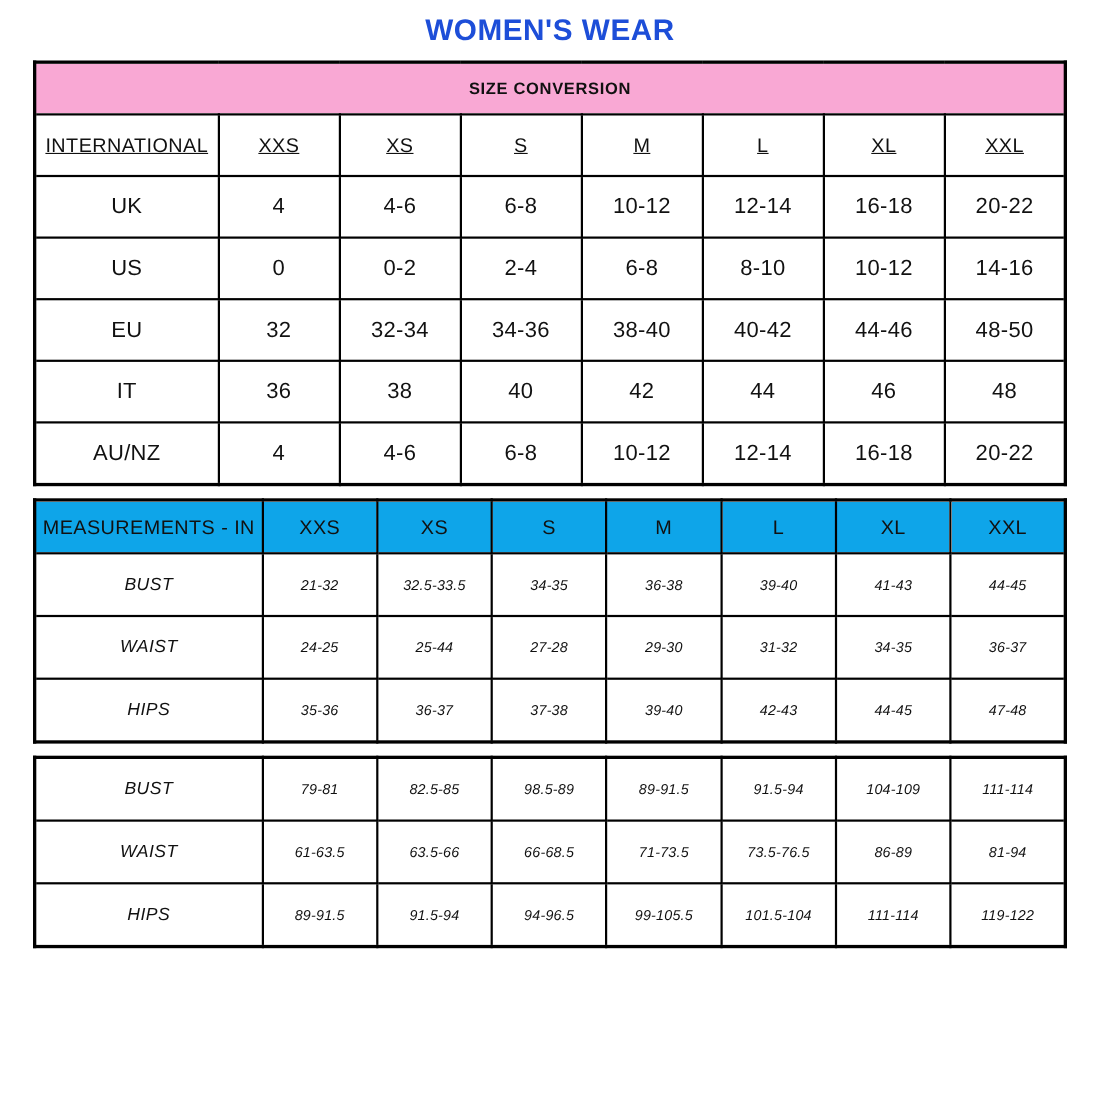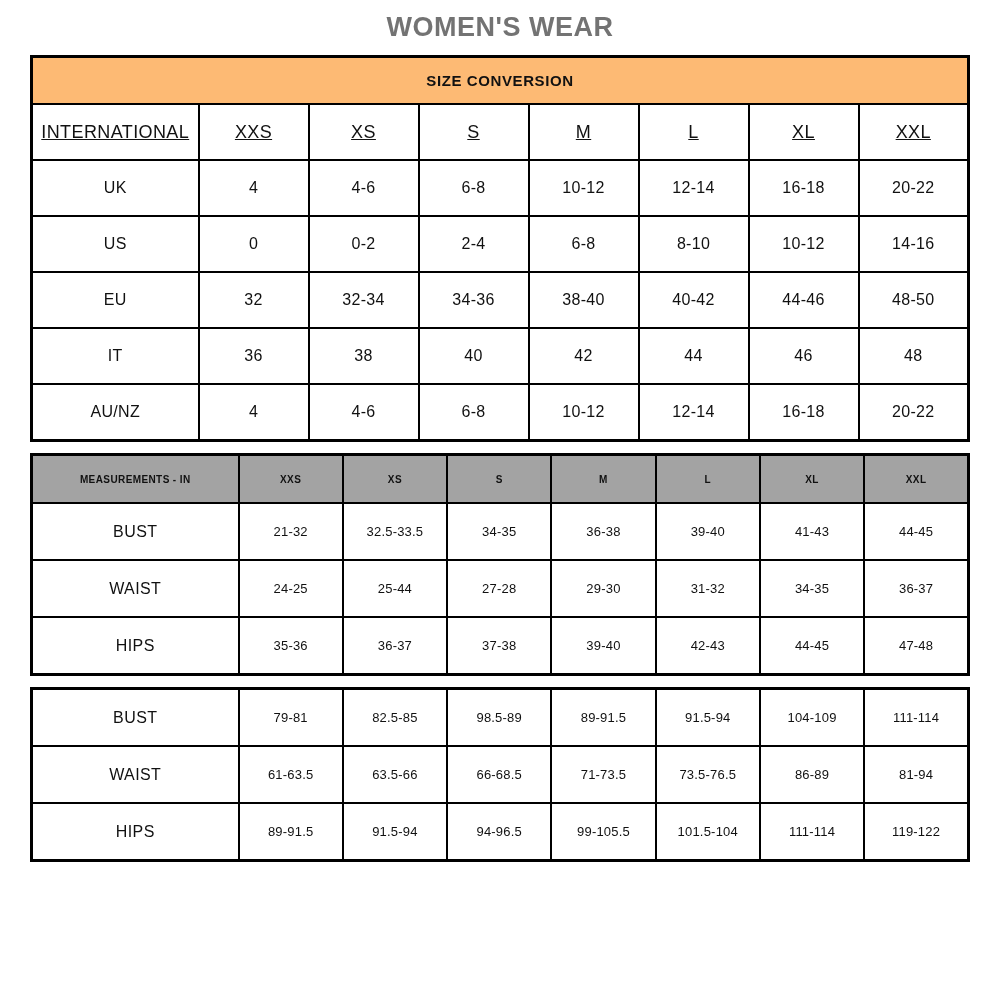--- a/index.html
+++ b/index.html
@@ -14,71 +14,72 @@
     width: 940px;
     margin: 0 auto;
     padding-top: 10px;
   }
   h1.page-title {
     margin: 2px 0 12px 0;
     text-align: center;
     font-size: 27px;
     font-weight: 700;
     letter-spacing: 0.5px;
-    color: #737373;
+    color: #1d4ed8;
   }
   table {
     width: 940px;
     border-collapse: collapse;
     table-layout: fixed;
     border: 3px solid #000000;
     margin-bottom: 11px;
   }
   td, th {
     border: 2px solid #000000;
     text-align: center;
     vertical-align: middle;
     padding: 0 4px;
     overflow: hidden;
     white-space: nowrap;
   }
   
   .t1 col.label-col { width: 167px; }
   .t1 .band-header td {
     height: 45px;
-    background: #fdba74;
+    background: #f9a8d4;
     font-weight: 700;
     font-size: 15px;
     letter-spacing: 0.6px;
   }
   .t1 .col-row td {
     height: 54px;
     font-size: 18px;
     letter-spacing: 0.4px;
     text-decoration: underline;
   }
   .t1 .data-row td {
     height: 54px;
-    font-size: 16px;
+    font-size: 20px;
     letter-spacing: 0.3px;
     text-align: center;
   }
   
   .t2 col.label-col { width: 207px; }
   .t2 .head-row td {
     height: 46px;
-    background: #a3a3a3;
-    font-weight: 700;
-    font-size: 10px;
+    background: #0ea5e9;
+    font-weight: 400;
+    font-size: 18px;
     letter-spacing: 0.4px;
   }
   .t2 .data-row td {
     height: 55px;
     font-size: 13px;
     letter-spacing: 0.2px;
+    font-style: italic;
   }
   .t2 .data-row td.row-label {
     font-size: 16px;
     letter-spacing: 0.4px;
   }
 </style>
 </head>
 <body>
 
 <div class="page">

